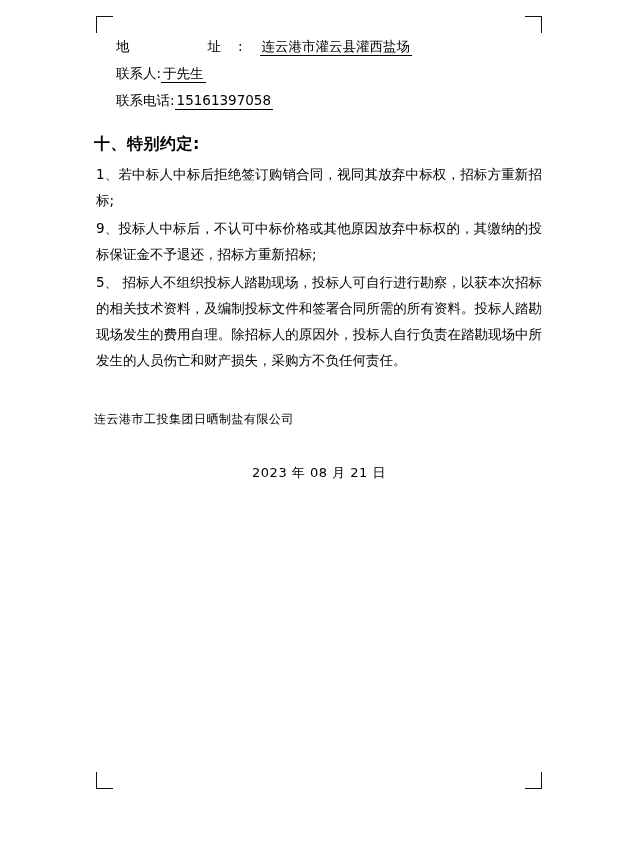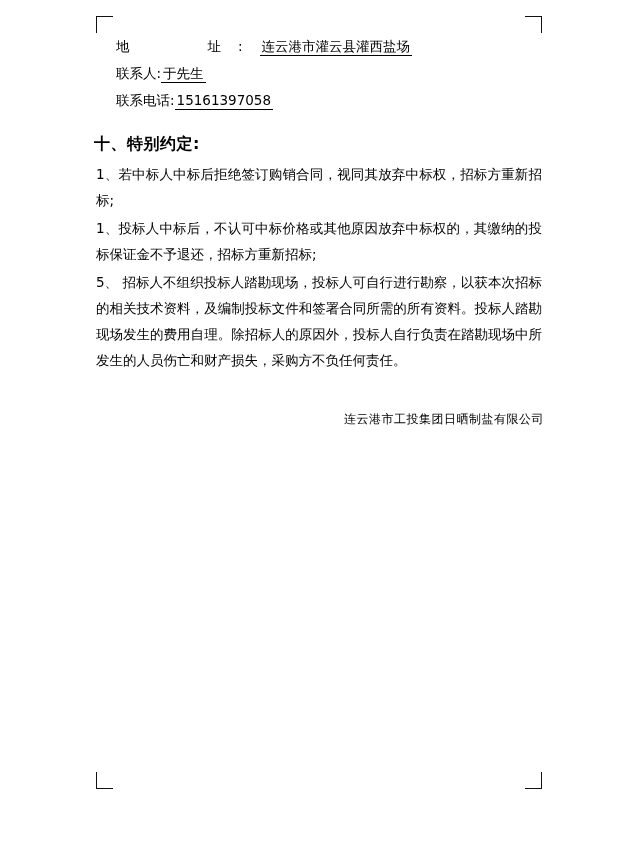--- a/index.html
+++ b/index.html
@@ -73,21 +73,21 @@
   .para {
     font-size: 13.5px;
     line-height: 26px;
     text-align: justify;
     text-justify: inter-ideograph;
     margin: 2px;
   }
 
   .signature {
     margin-top: 38px;
-    text-align: right;
+    text-align: left;
     font-size: 12px;
     letter-spacing: 0.5px;
   }
   .doc-date {
     margin-top: 36px;
     text-align: center;
     font-size: 13px;
     letter-spacing: 0.5px;
   }
 </style>
@@ -111,19 +111,20 @@
         <span class="addr-label">联系人:</span><span class="addr-value">于先生</span>
       </div>
       <div class="addr-line">
         <span class="addr-label">联系电话:</span><span class="addr-value">15161397058</span>
       </div>
     </div>
 
     <div class="section-title">十、特别约定:</div>
 
     <p class="para">1、若中标人中标后拒绝签订购销合同，视同其放弃中标权，招标方重新招标;</p>
-    <p class="para">1、投标人中标后，不认可中标价格或其他原因放弃中标权的，其缴纳的投标保证金不予退还，招标方重新招标;</p>
+    <p class="para">9、投标人中标后，不认可中标价格或其他原因放弃中标权的，其缴纳的投标保证金不予退还，招标方重新招标;</p>
     <p class="para">5、 招标人不组织投标人踏勘现场，投标人可自行进行勘察，以获本次招标的相关技术资料，及编制投标文件和签署合同所需的所有资料。投标人踏勘现场发生的费用自理。除招标人的原因外，投标人自行负责在踏勘现场中所发生的人员伤亡和财产损失，采购方不负任何责任。</p>
 
     <div class="signature">连云港市工投集团日晒制盐有限公司</div>
+    <div class="doc-date">2023 年 08 月 21 日</div>
 
   </div>
 </div>
 
 </body></html>

